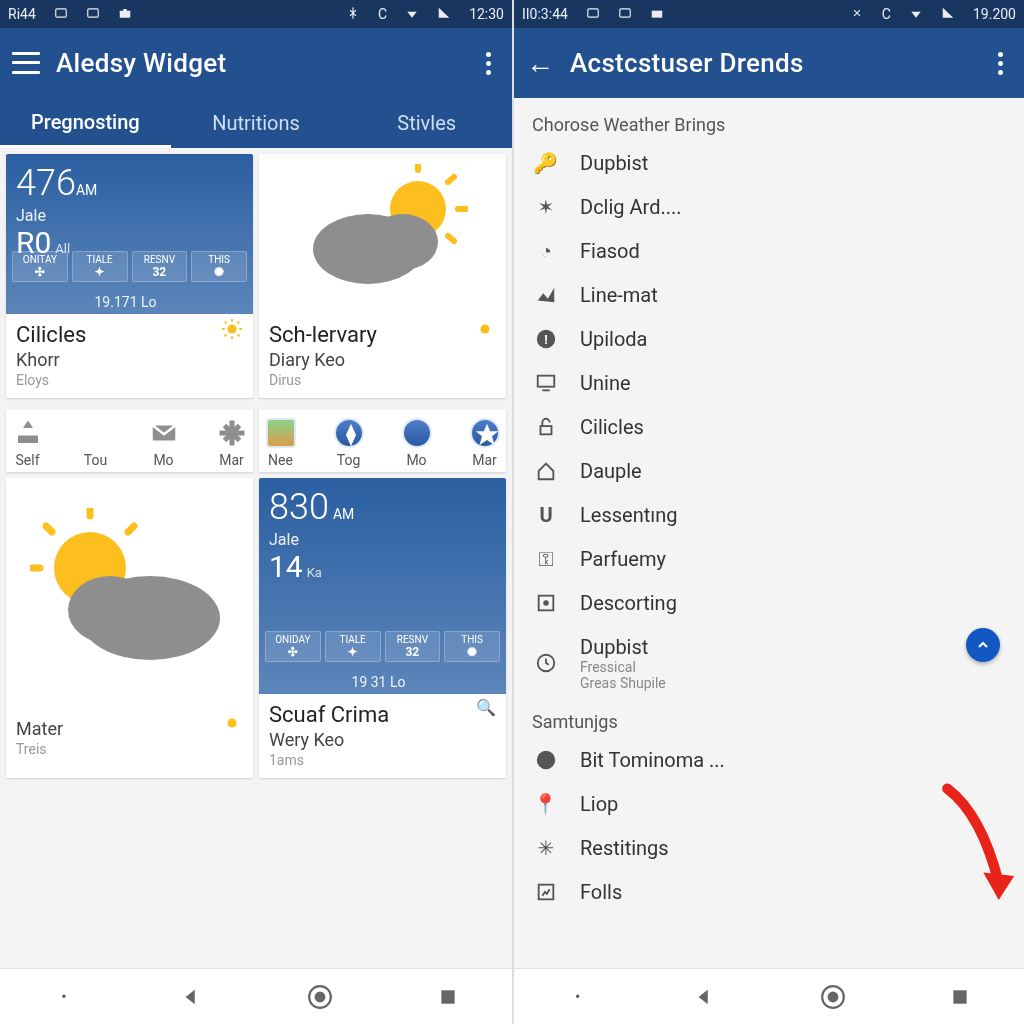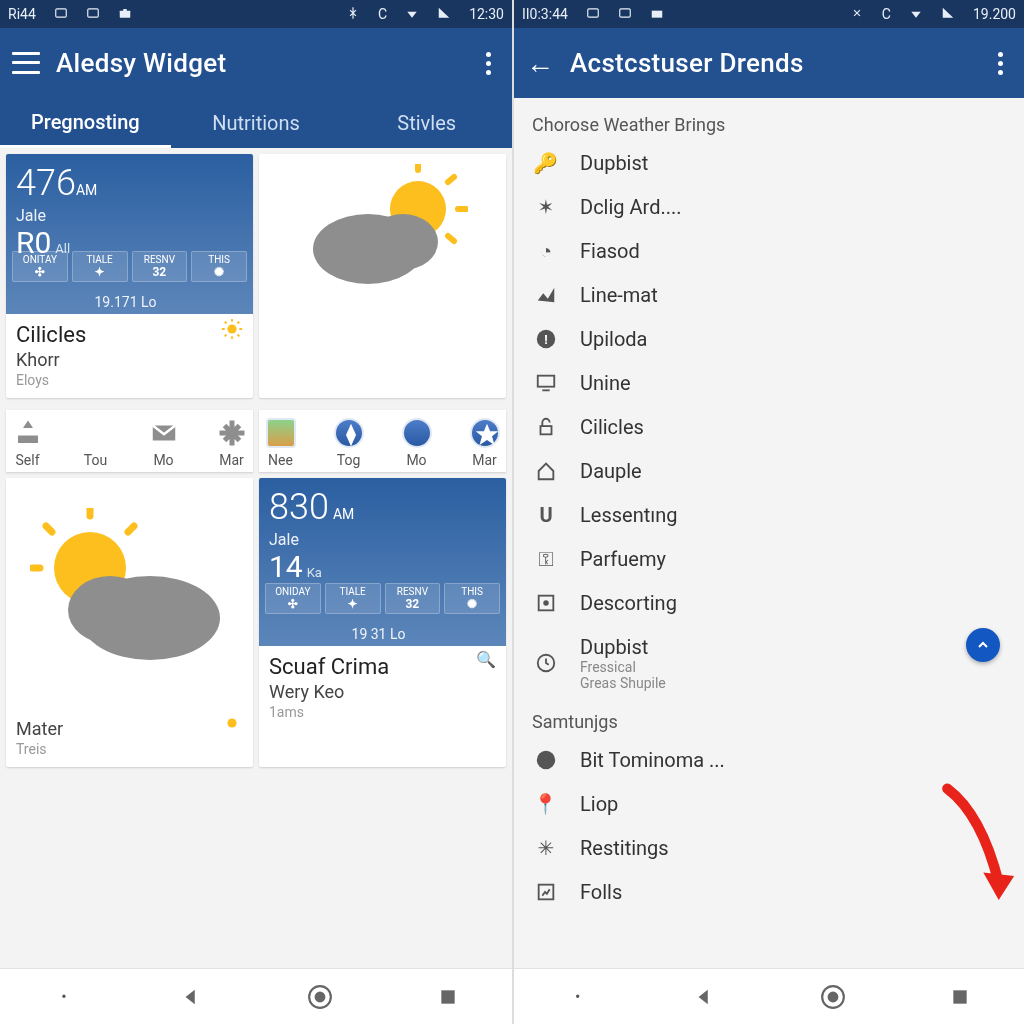--- a/index.html
+++ b/index.html
@@ -166,20 +166,28 @@
               <g stroke="#fcbf1e" stroke-width="6" stroke-linecap="round">
                 <line x1="120" y1="6" x2="120" y2="0"></line>
                   <line x1="150" y1="18" x2="156" y2="13"></line>
                   <line x1="160" y1="45" x2="168" y2="45"></line>
                   <line x1="150" y1="72" x2="156" y2="77"></line>
               </g>
               <ellipse cx="70" cy="85" rx="55" ry="35" fill="#8e8e8e"></ellipse>
               <ellipse cx="105" cy="78" rx="35" ry="28" fill="#8e8e8e"></ellipse>
             </svg>
           </div>
+          <div class="cap">
+            <span class="sun"><svg viewBox="0 0 24 24">
+                  <circle cx="12" cy="12" r="5" fill="#fcbf1e"></circle>
+                </svg></span>
+            <div class="t1">Sch-lervary</div>
+            <div class="t2">Diary Keo</div>
+            <div class="t3">Dirus</div>
+          </div>
         </div>
       </div>
 
       <div class="row2" style="margin-top:6px">
         <div class="iconrow">
           <div class="cell">
               <svg viewBox="0 0 24 24" fill="#8e8e8e">
                 <path d="M12 2l4 6h-8zM4 14h16v6H4z"></path>
               </svg>
               <span>Self</span>
@@ -245,21 +253,21 @@
           </div>
           <div class="cap">
             <span class="sun"><svg viewBox="0 0 24 24">
                   <circle cx="12" cy="12" r="5" fill="#fcbf1e"></circle>
                 </svg></span>
             <div class="t2">Mater</div>
             <div class="t3">Treis</div>
           </div>
         </div>
         <div class="card">
-          <div class="preview" style="height:168px">
+          <div class="preview" style="height:216px">
             <div><span class="time">830</span> <span class="am">AM</span></div>
             <div class="loc">Jale</div>
             <div><span class="temp">14</span> <span class="sub">Ka</span></div>
             <div class="days">
               <div class="day"><span>ONIDAY</span><b>✣</b></div>
               <div class="day"><span>TIALE</span><b>✦</b></div>
               <div class="day"><span>RESNV</span><b>32</b></div>
               <div class="day"><span>THIS</span><b>✺</b></div>
             </div>
             <div class="foot">19 31 Lo</div>

